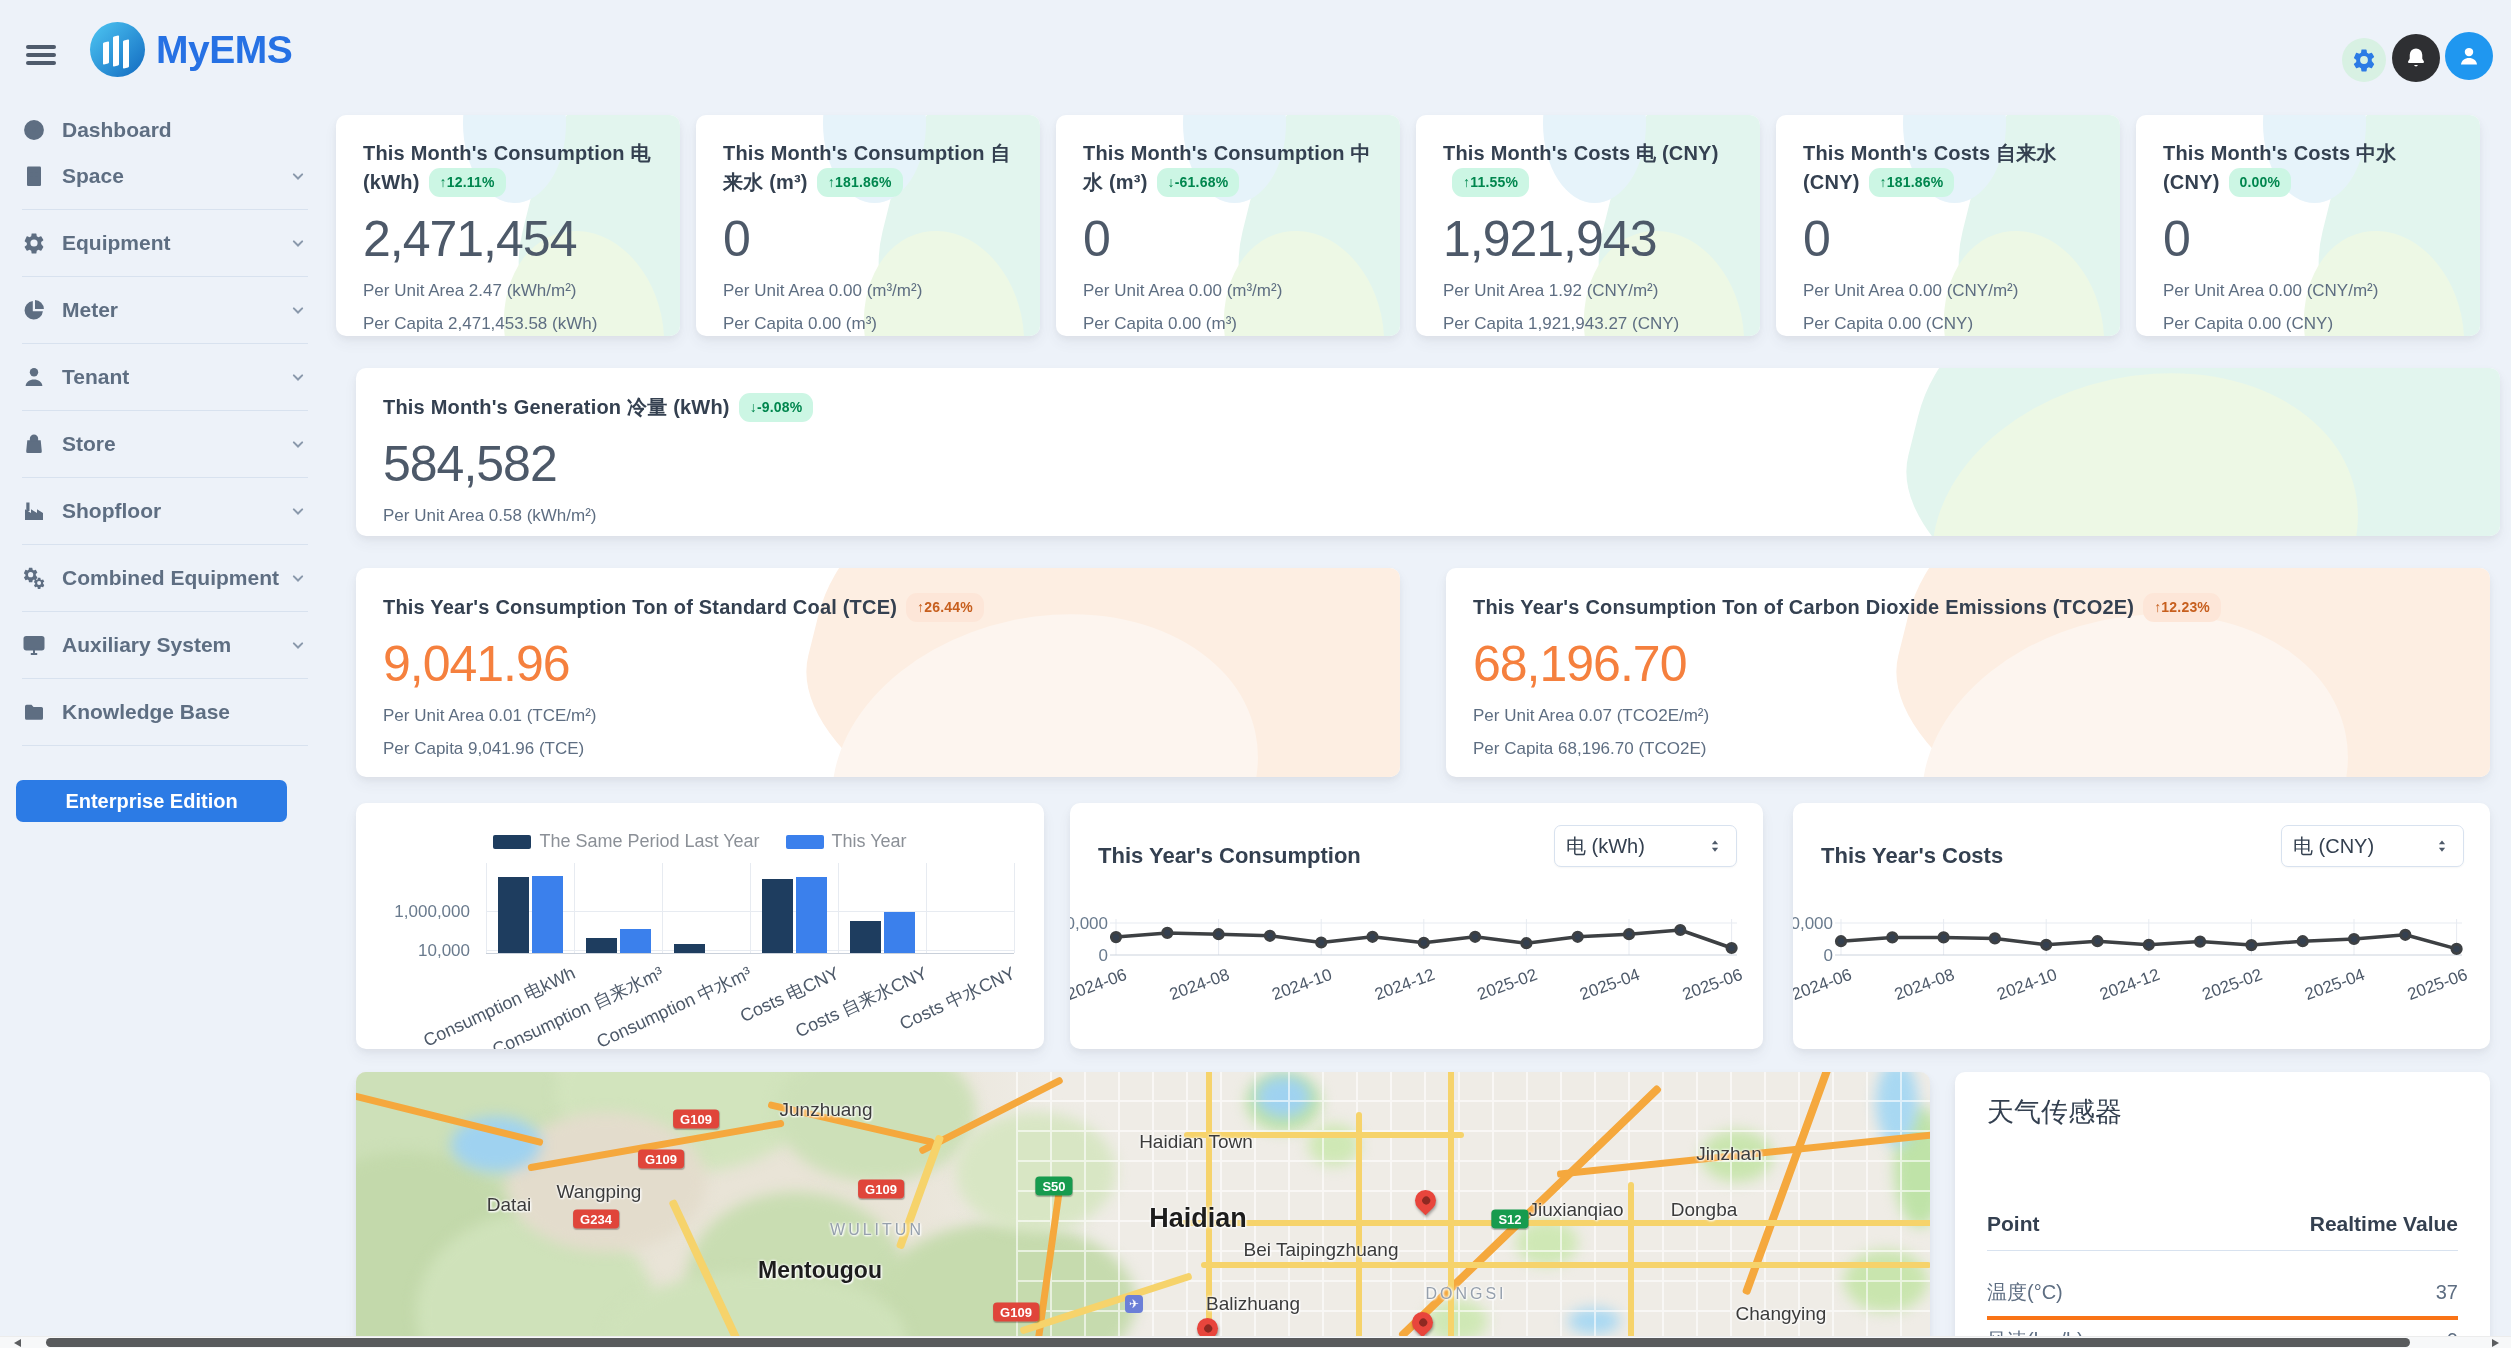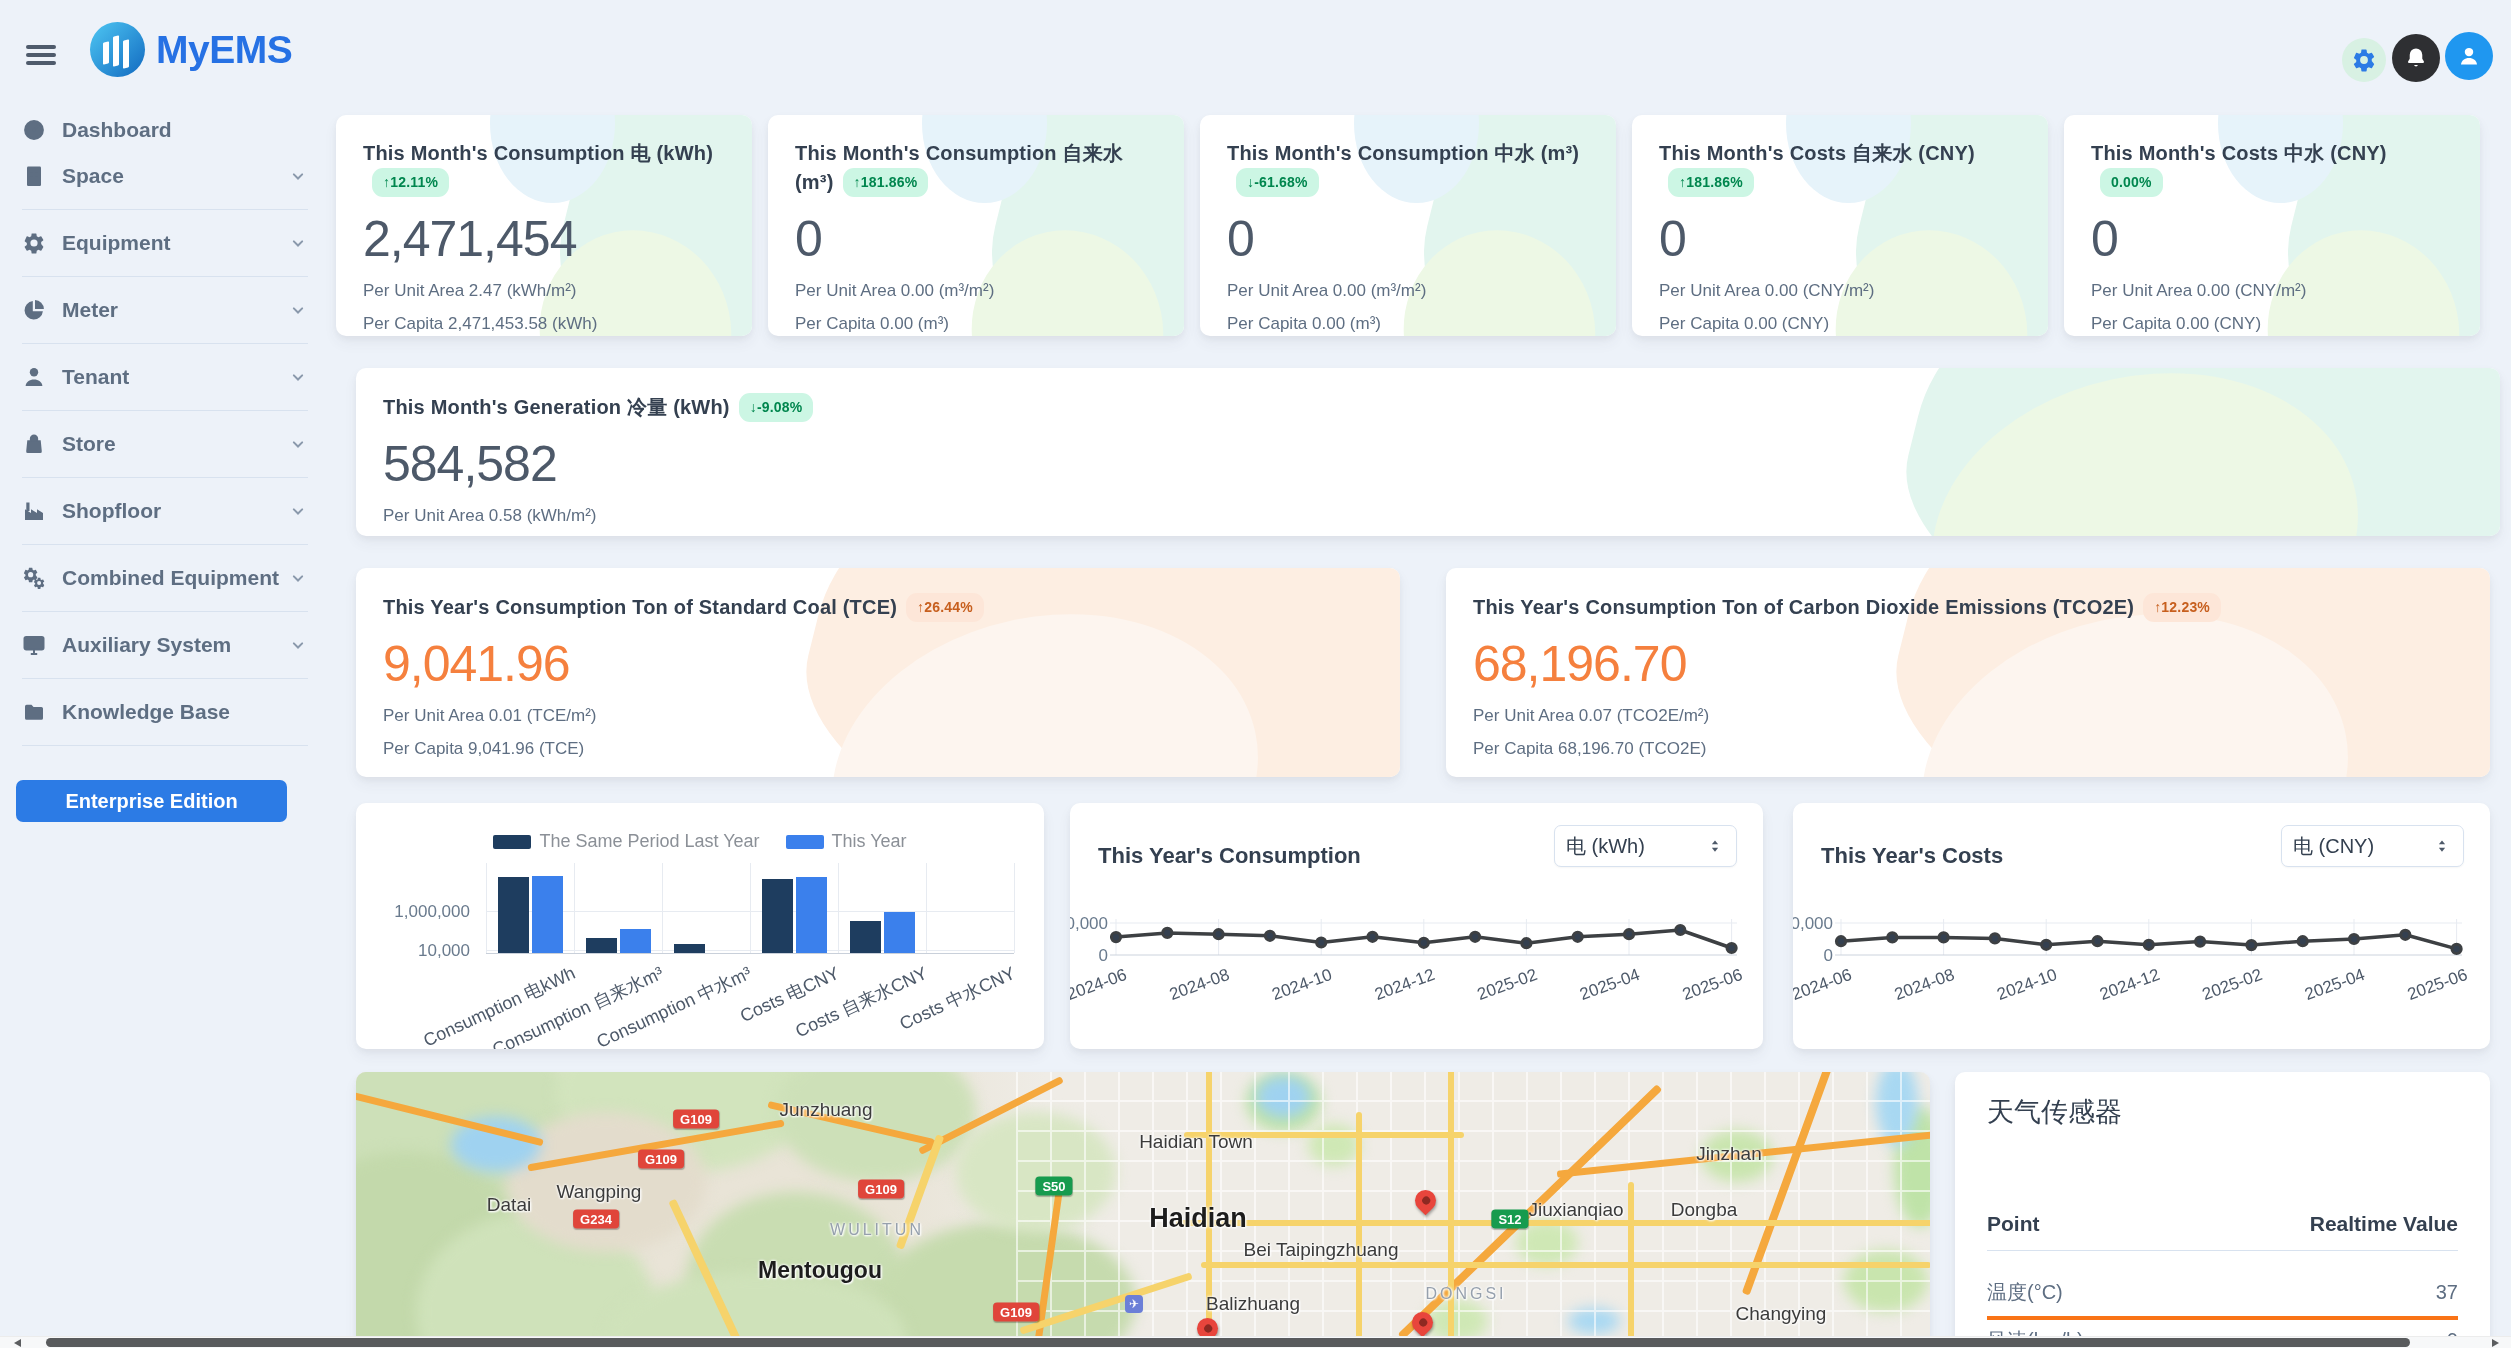--- a/index.html
+++ b/index.html
@@ -351,20 +351,31 @@
         <div class="kpi-value ">0</div>
         <div class="kpi-sub">Per Unit Area 0.00 (m³/m²)</div>
         <div class="kpi-sub">Per Capita 0.00 (m³)</div>
       </div>
     </div>
     <div class="kpi-card tone-g">
       <span class="blob b1"></span>
       <span class="blob b2"></span>
       <span class="blob b3"></span>
       <div class="card-inner">
+        <div class="kpi-title"><span>This Month's Costs 电 (CNY)</span><span class="badge badge-green">↑11.55%</span></div>
+        <div class="kpi-value ">1,921,943</div>
+        <div class="kpi-sub">Per Unit Area 1.92 (CNY/m²)</div>
+        <div class="kpi-sub">Per Capita 1,921,943.27 (CNY)</div>
+      </div>
+    </div>
+    <div class="kpi-card tone-g">
+      <span class="blob b1"></span>
+      <span class="blob b2"></span>
+      <span class="blob b3"></span>
+      <div class="card-inner">
         <div class="kpi-title"><span>This Month's Costs 自来水 (CNY)</span><span class="badge badge-green">↑181.86%</span></div>
         <div class="kpi-value ">0</div>
         <div class="kpi-sub">Per Unit Area 0.00 (CNY/m²)</div>
         <div class="kpi-sub">Per Capita 0.00 (CNY)</div>
       </div>
     </div>
     <div class="kpi-card tone-g">
       <span class="blob b1"></span>
       <span class="blob b2"></span>
       <span class="blob b3"></span>

